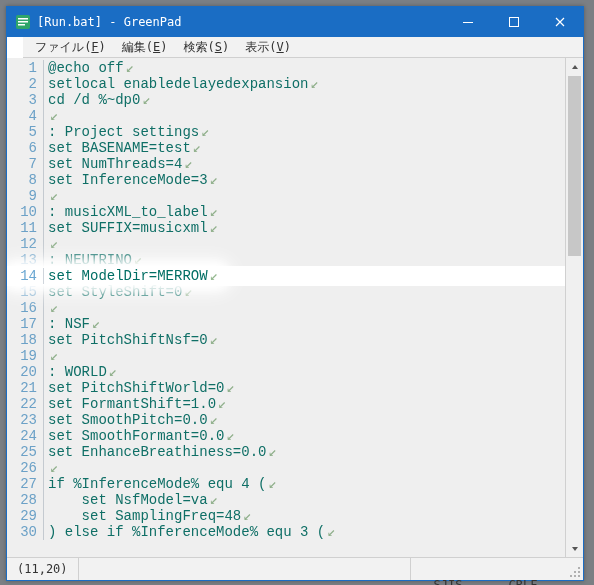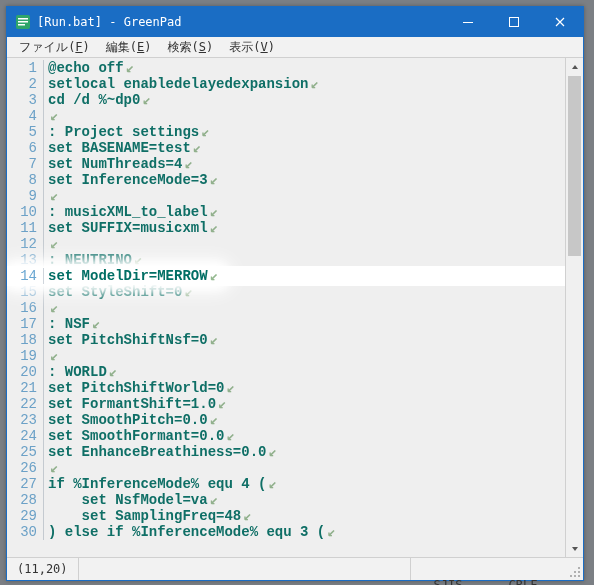--- a/index.html
+++ b/index.html
@@ -69,20 +69,21 @@
   
   .menubar {
     height: 20px;
     background: #f2f2f2;
     border-bottom: 1px solid #d0d0d0;
     display: flex;
     align-items: center;
     padding: 0 4px;
     flex: 0 0 auto;
     font-size: 12px;
+    margin-left: 16px;
   }
   .menu-item {
     padding: 2px 8px;
     color: #333;
     cursor: default;
   }
   .menu-accel { text-decoration: underline; }
 
   
   .editor {
@@ -126,21 +127,20 @@
   .gut-sep {
     width: 0;
     border-left: 1px solid #cfd5dc;
     margin-right: 4px;
     flex: 0 0 auto;
     height: 100%;
   }
   .code {
     color: #006e64;
     flex: 1 1 auto;
-    font-weight: bold;
   }
   .eol {
     color: #94b88f;
     margin-left: 2px;
   }
   .line-row.hl {
     position: relative;
   }
   .line-row.hl::before {
     content: "";

